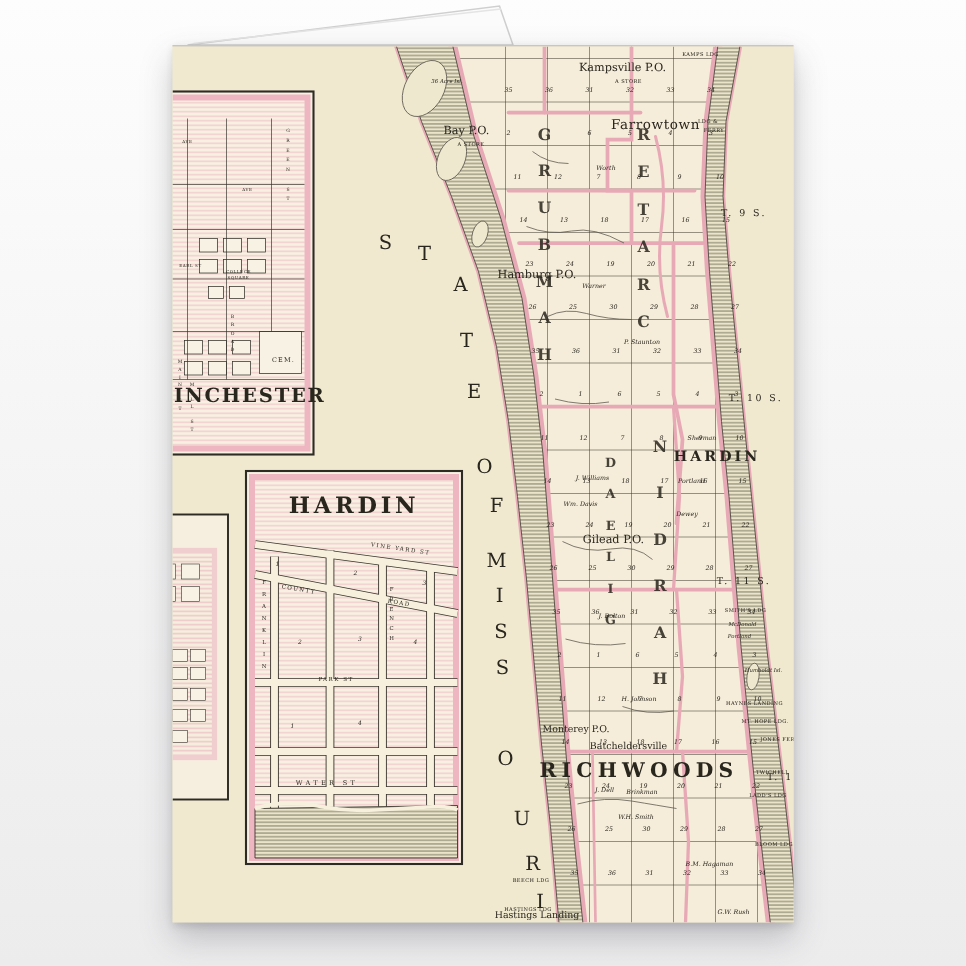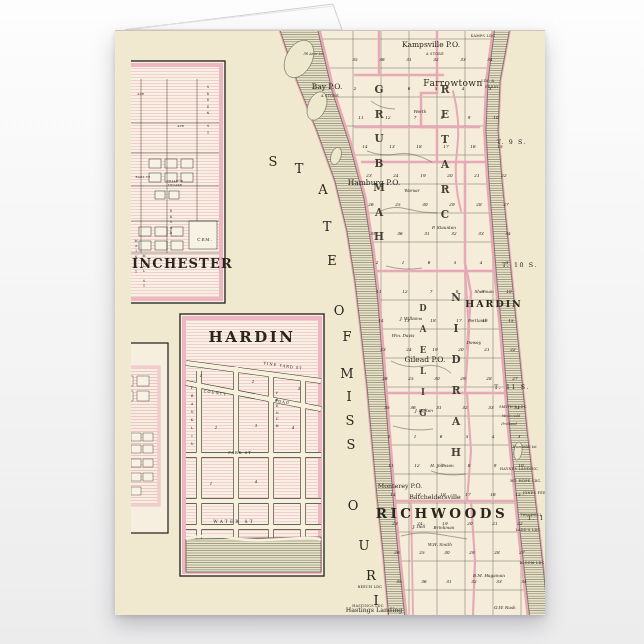--- a/index.html
+++ b/index.html
@@ -10,21 +10,20 @@
   }
   .stage{position:absolute;inset:0;}
   .card-back{
     position:absolute;left:0;top:0;width:644px;height:644px;pointer-events:none;
   }
   .card{
     position:absolute;left:115px;top:30px;width:414px;height:584px;
     background:#f0e9d0;overflow:hidden;
     box-shadow:0 10px 20px rgba(70,70,78,.28),0 2px 5px rgba(70,70,78,.18);
     border-top:1px solid #c9c6bb;
-    padding-left:16px;
   }
   #map-svg{display:block;}
   #map-svg text{font-family:"DejaVu Serif","Liberation Serif",serif;fill:#29261e;}
   .c-town{font-size:7.5px}
   .c-town-sm{font-size:6.3px}
   .c-town-lg{font-size:9px;letter-spacing:.4px}
   .c-cap{font-size:9.5px;letter-spacing:2px;font-weight:bold}
   .c-big{font-size:13.5px;letter-spacing:3.5px;font-weight:bold}
   .c-tiny{font-size:3.4px;letter-spacing:.3px}
   .c-owner{font-size:4.2px;font-style:italic;fill:#35322a}

